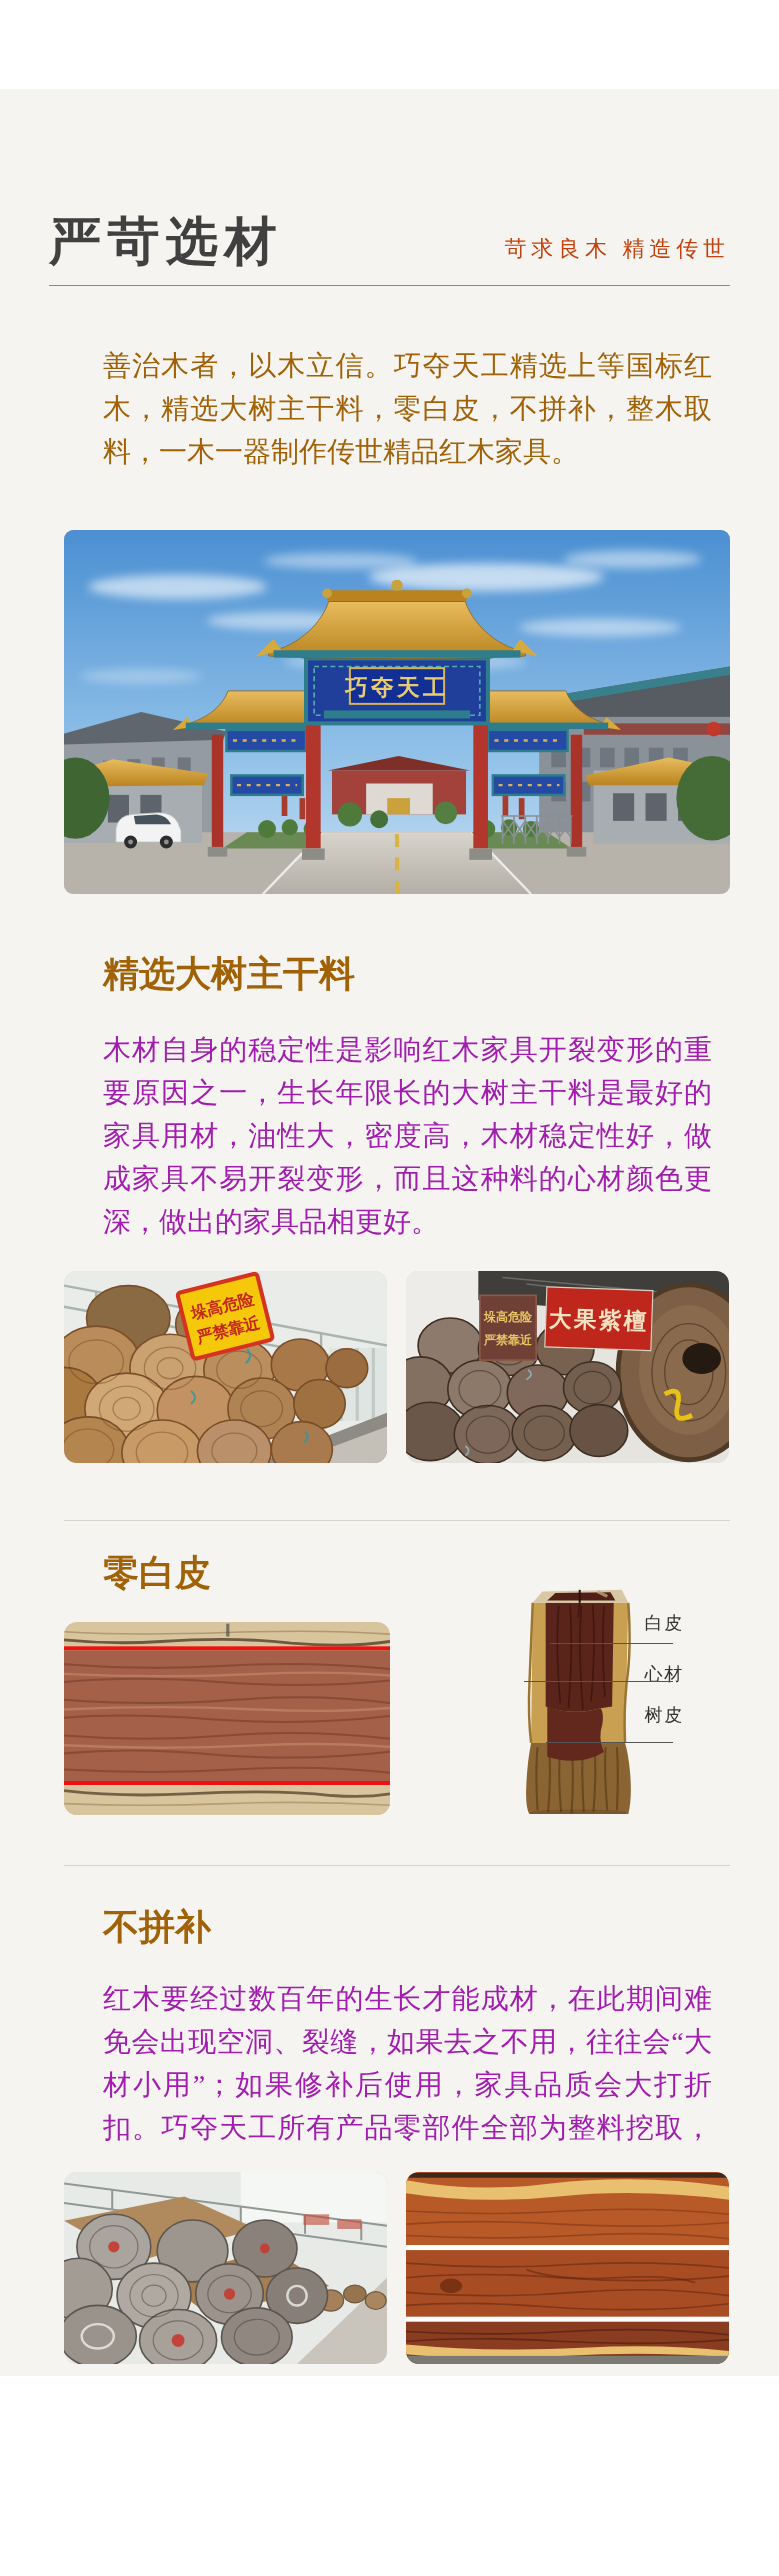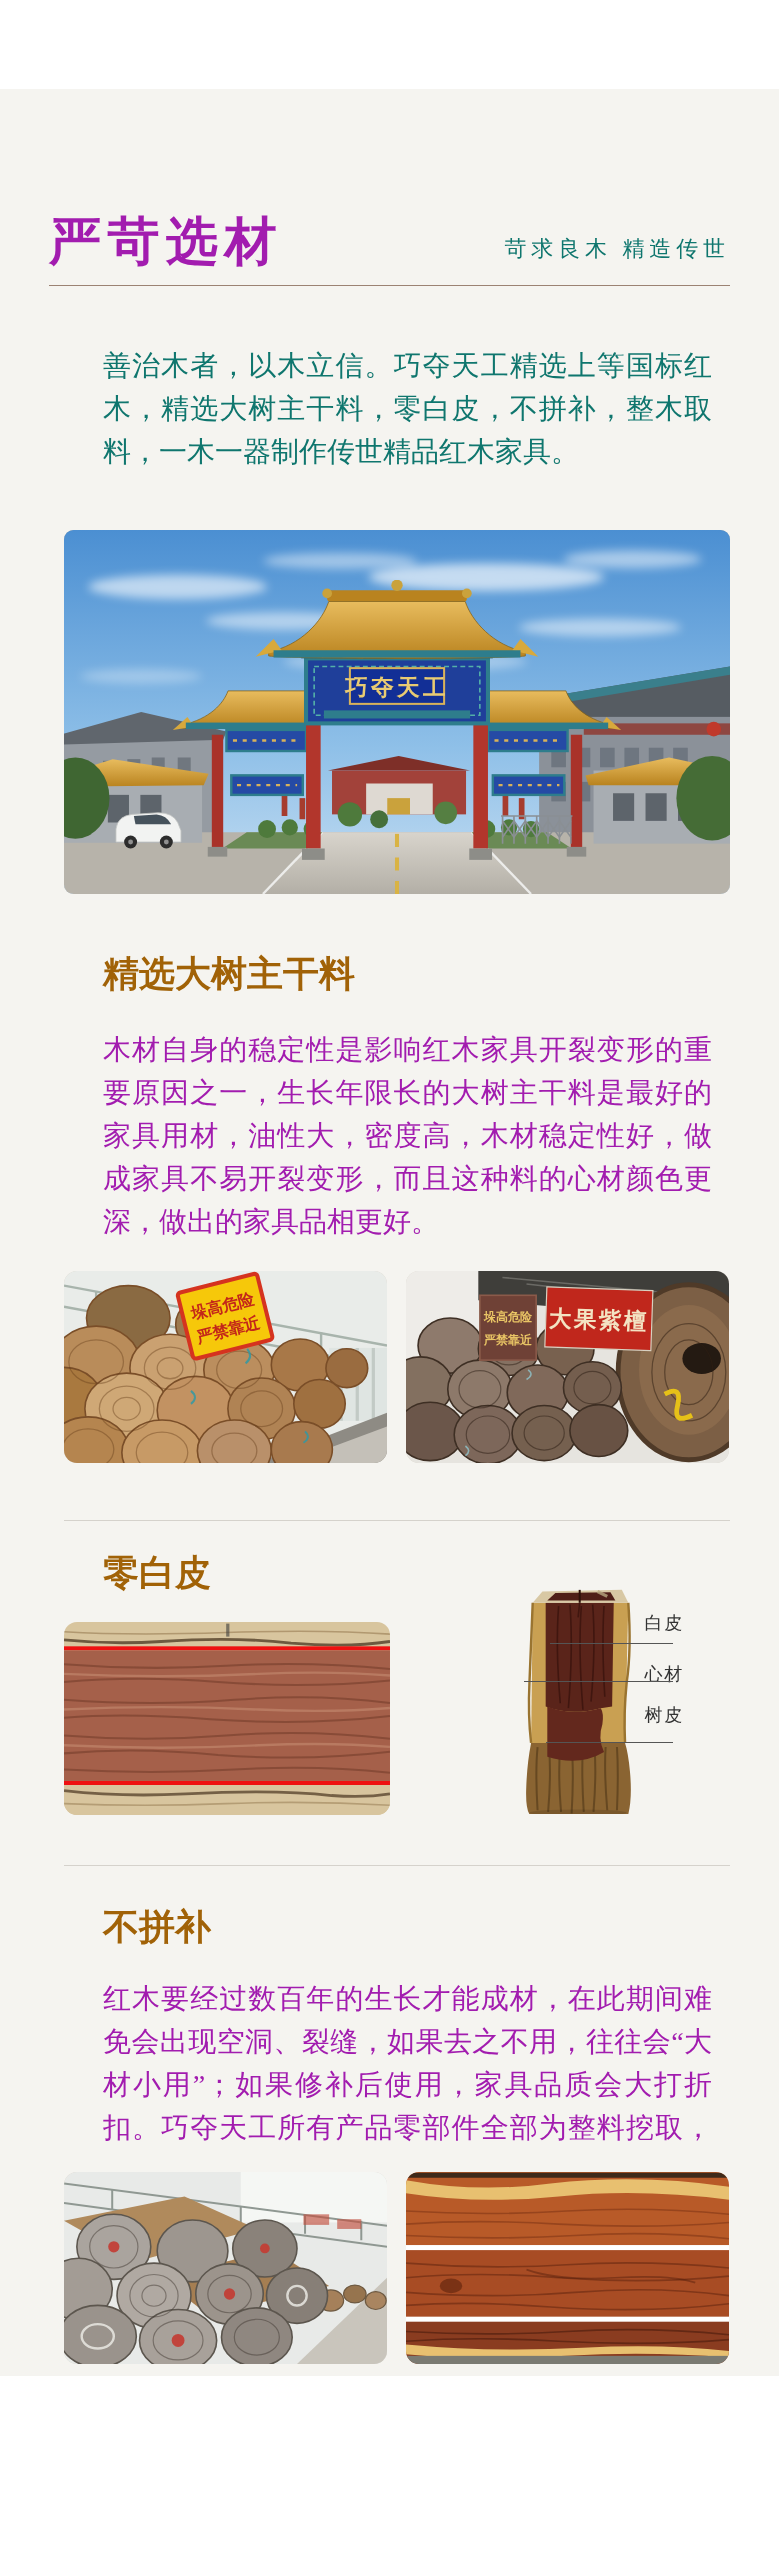--- a/index.html
+++ b/index.html
@@ -4,27 +4,27 @@
 <style>
   html,body{margin:0;padding:0;}
   body{
     width:779px;height:2576px;overflow:hidden;background:#ffffff;
     font-family:"Liberation Serif","DejaVu Serif",serif;
   }
   .top-strip{height:89px;background:#ffffff;}
   .main{background:#f5f4f0;padding:125px 49px 12px 49px;min-height:2272px;box-sizing:border-box;}
   
   .header{position:relative;}
-  .page-title{margin:0;font-size:52px;line-height:1.06;height:55px;color:#a21caf;
+  .page-title{margin:0;font-size:52px;line-height:1.06;height:55px;color:#404040;
     letter-spacing:6.5px;font-weight:700;}
-  .page-subtitle{position:absolute;right:0;bottom:4.9px;font-size:22px;letter-spacing:4.9px;color:#0f766e;}
+  .page-subtitle{position:absolute;right:0;bottom:4.9px;font-size:22px;letter-spacing:4.9px;color:#c2410c;}
   .header-rule{border:none;border-top:1.6px solid #9b8273;margin:16px 0 0 0;}
   
   .intro{margin:58px 0 0 54px;width:609px;height:129px;overflow:hidden;
-    font-size:28px;line-height:43px;color:#0f766e;text-align:justify;}
+    font-size:28px;line-height:43px;color:#a16207;text-align:justify;}
   .sec-heading{margin:0;font-size:36px;line-height:36px;height:36px;color:#a16207;font-weight:700;}
   .sec-heading.h1x{margin-top:62px;margin-left:54px;}
   .sec-heading.h2x{margin-top:34px;margin-left:54px;}
   .sec-heading.h3x{margin-top:43px;margin-left:54px;}
   .sec-body{margin:0 0 0 54px;width:609px;overflow:hidden;
     font-size:28px;line-height:43px;color:#a21caf;text-align:justify;}
   .sec-body.p1{margin-top:36px;height:215px;}
   .sec-body.p2{margin-top:29px;height:172px;}
   .sec-body.p3{margin-top:32px;height:172px;}
   .sec-rule{border:none;border-top:0.8px solid #d5d2cc;margin:57px 0 0 14.6px;width:666px;}

